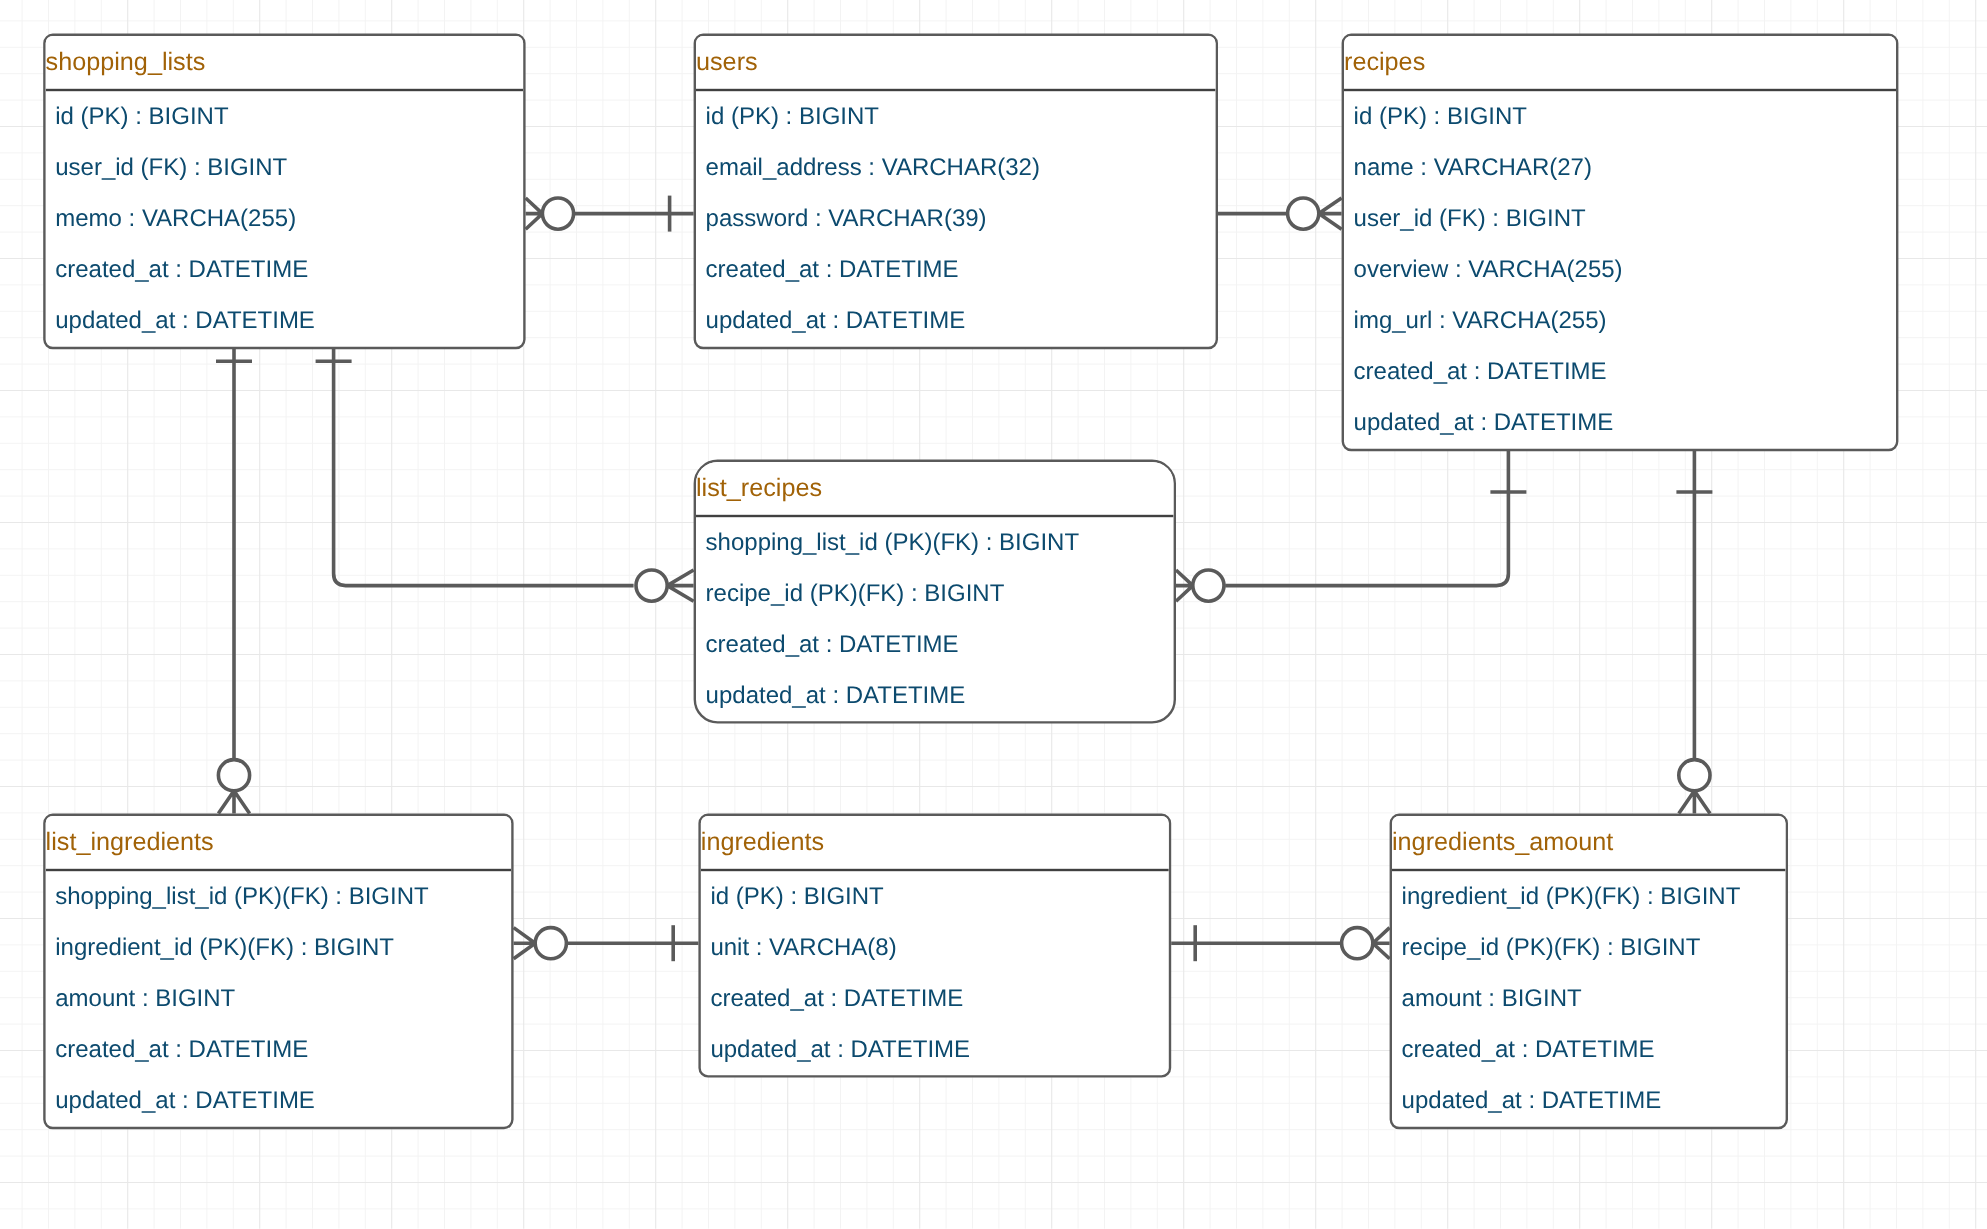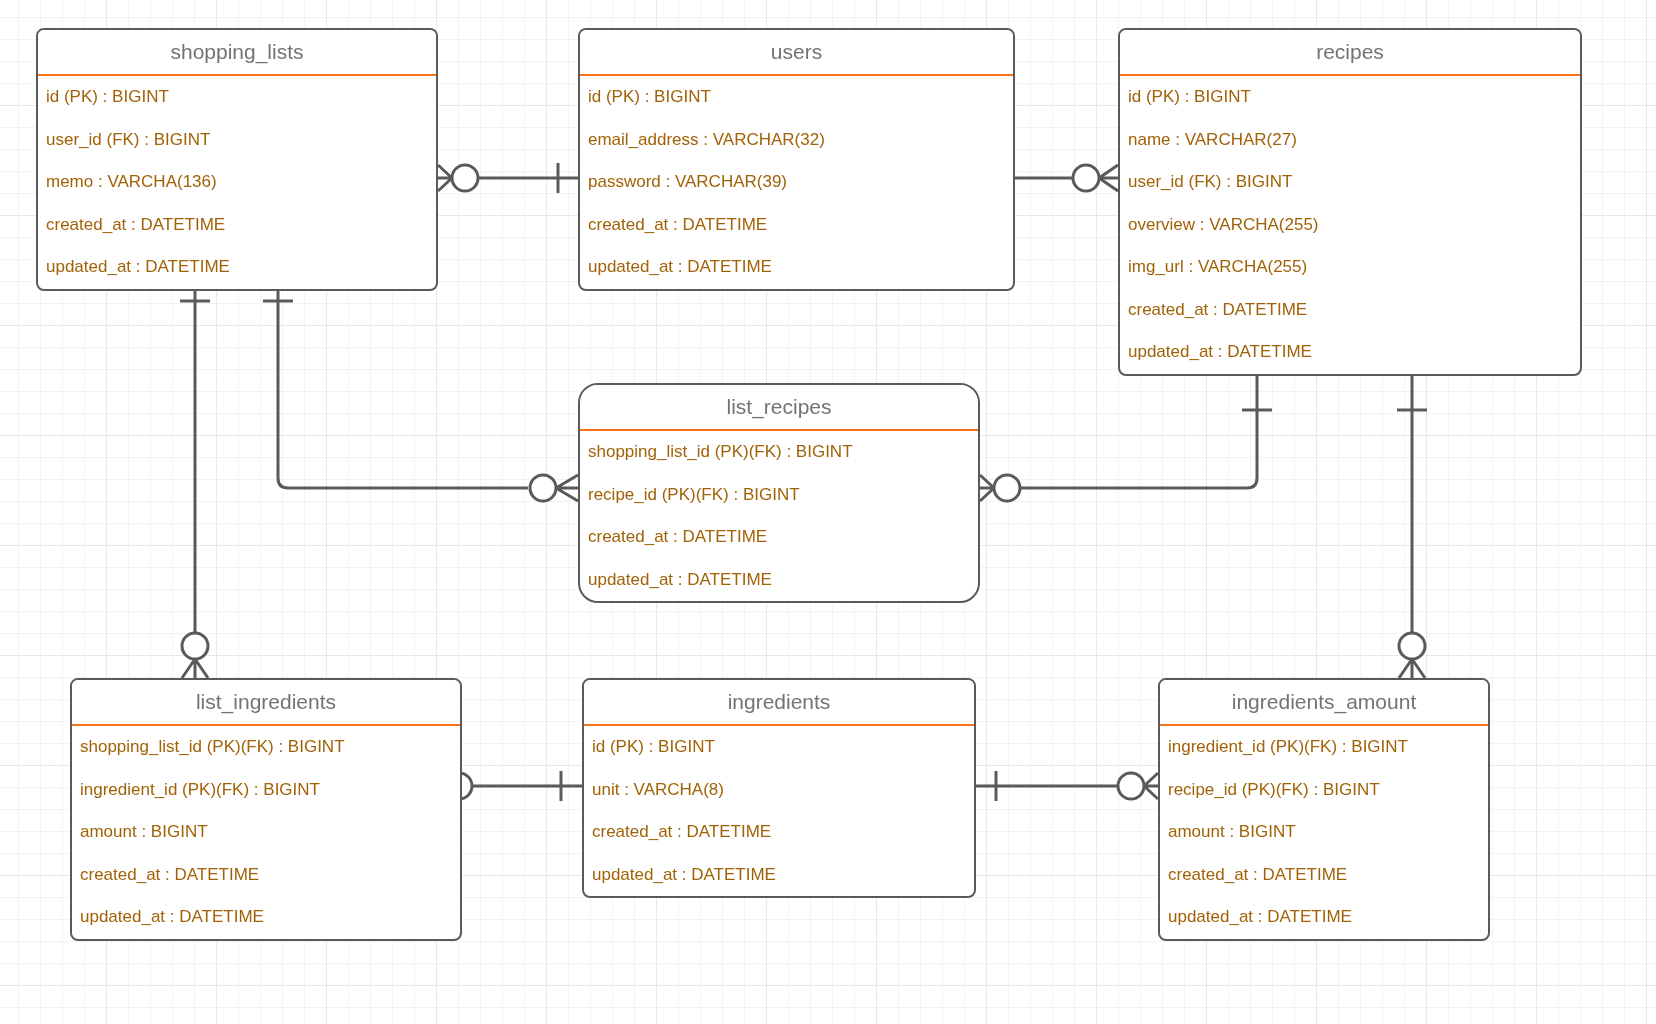--- a/index.html
+++ b/index.html
@@ -33,36 +33,35 @@
     position:absolute;
     box-sizing:border-box;
     background:#ffffff;
     border:2px solid #5a5a5a;
     border-radius:8px;
     overflow:hidden;
   }
   .entity-title{
     height:44px;
     line-height:44px;
-    text-align:center;
     font-size:21px;
-    color:#737373;
-    border-bottom:2px solid #f97316;
+    color:#a16207;
+    border-bottom:2px solid #404040;
     background:#ffffff;
     white-space:nowrap;
   }
   .entity-fields{
     padding:0;
   }
   .field{
     height:42.5px;
     line-height:42.5px;
     padding-left:8px;
-    font-size:17px;
-    color:#a16207;
+    font-size:20px;
+    color:#0c4a6e;
     white-space:nowrap;
     overflow:hidden;
   }
 </style>
 </head>
 <body>
 
 <div id="canvas">
 
   <svg id="links" viewBox="0 0 1656 1024" width="1656" height="1024">
@@ -129,21 +128,21 @@
 
     </g>
   </svg>
 
   <div id="entity-host">
       <div class="entity" style="left: 36px; top: 28px; width: 402px;">
         <div class="entity-title">shopping_lists</div>
         <div class="entity-fields">
           <div class="field">id (PK) : BIGINT</div>
           <div class="field">user_id (FK) : BIGINT</div>
-          <div class="field">memo : VARCHA(136)</div>
+          <div class="field">memo : VARCHA(255)</div>
           <div class="field">created_at : DATETIME</div>
           <div class="field">updated_at : DATETIME</div>
         </div>
       </div>
       <div class="entity" style="left: 578px; top: 28px; width: 437px;">
         <div class="entity-title">users</div>
         <div class="entity-fields">
           <div class="field">id (PK) : BIGINT</div>
           <div class="field">email_address : VARCHAR(32)</div>
           <div class="field">password : VARCHAR(39)</div>
@@ -165,21 +164,21 @@
       </div>
       <div class="entity" style="left: 578px; top: 383px; width: 402px; border-radius: 20px;">
         <div class="entity-title">list_recipes</div>
         <div class="entity-fields">
           <div class="field">shopping_list_id (PK)(FK) : BIGINT</div>
           <div class="field">recipe_id (PK)(FK) : BIGINT</div>
           <div class="field">created_at : DATETIME</div>
           <div class="field">updated_at : DATETIME</div>
         </div>
       </div>
-      <div class="entity" style="left: 36px; top: 678px; width: 392px; margin-left: 34px;">
+      <div class="entity" style="left: 36px; top: 678px; width: 392px;">
         <div class="entity-title">list_ingredients</div>
         <div class="entity-fields">
           <div class="field">shopping_list_id (PK)(FK) : BIGINT</div>
           <div class="field">ingredient_id (PK)(FK) : BIGINT</div>
           <div class="field">amount : BIGINT</div>
           <div class="field">created_at : DATETIME</div>
           <div class="field">updated_at : DATETIME</div>
         </div>
       </div>
       <div class="entity" style="left: 582px; top: 678px; width: 394px;">

